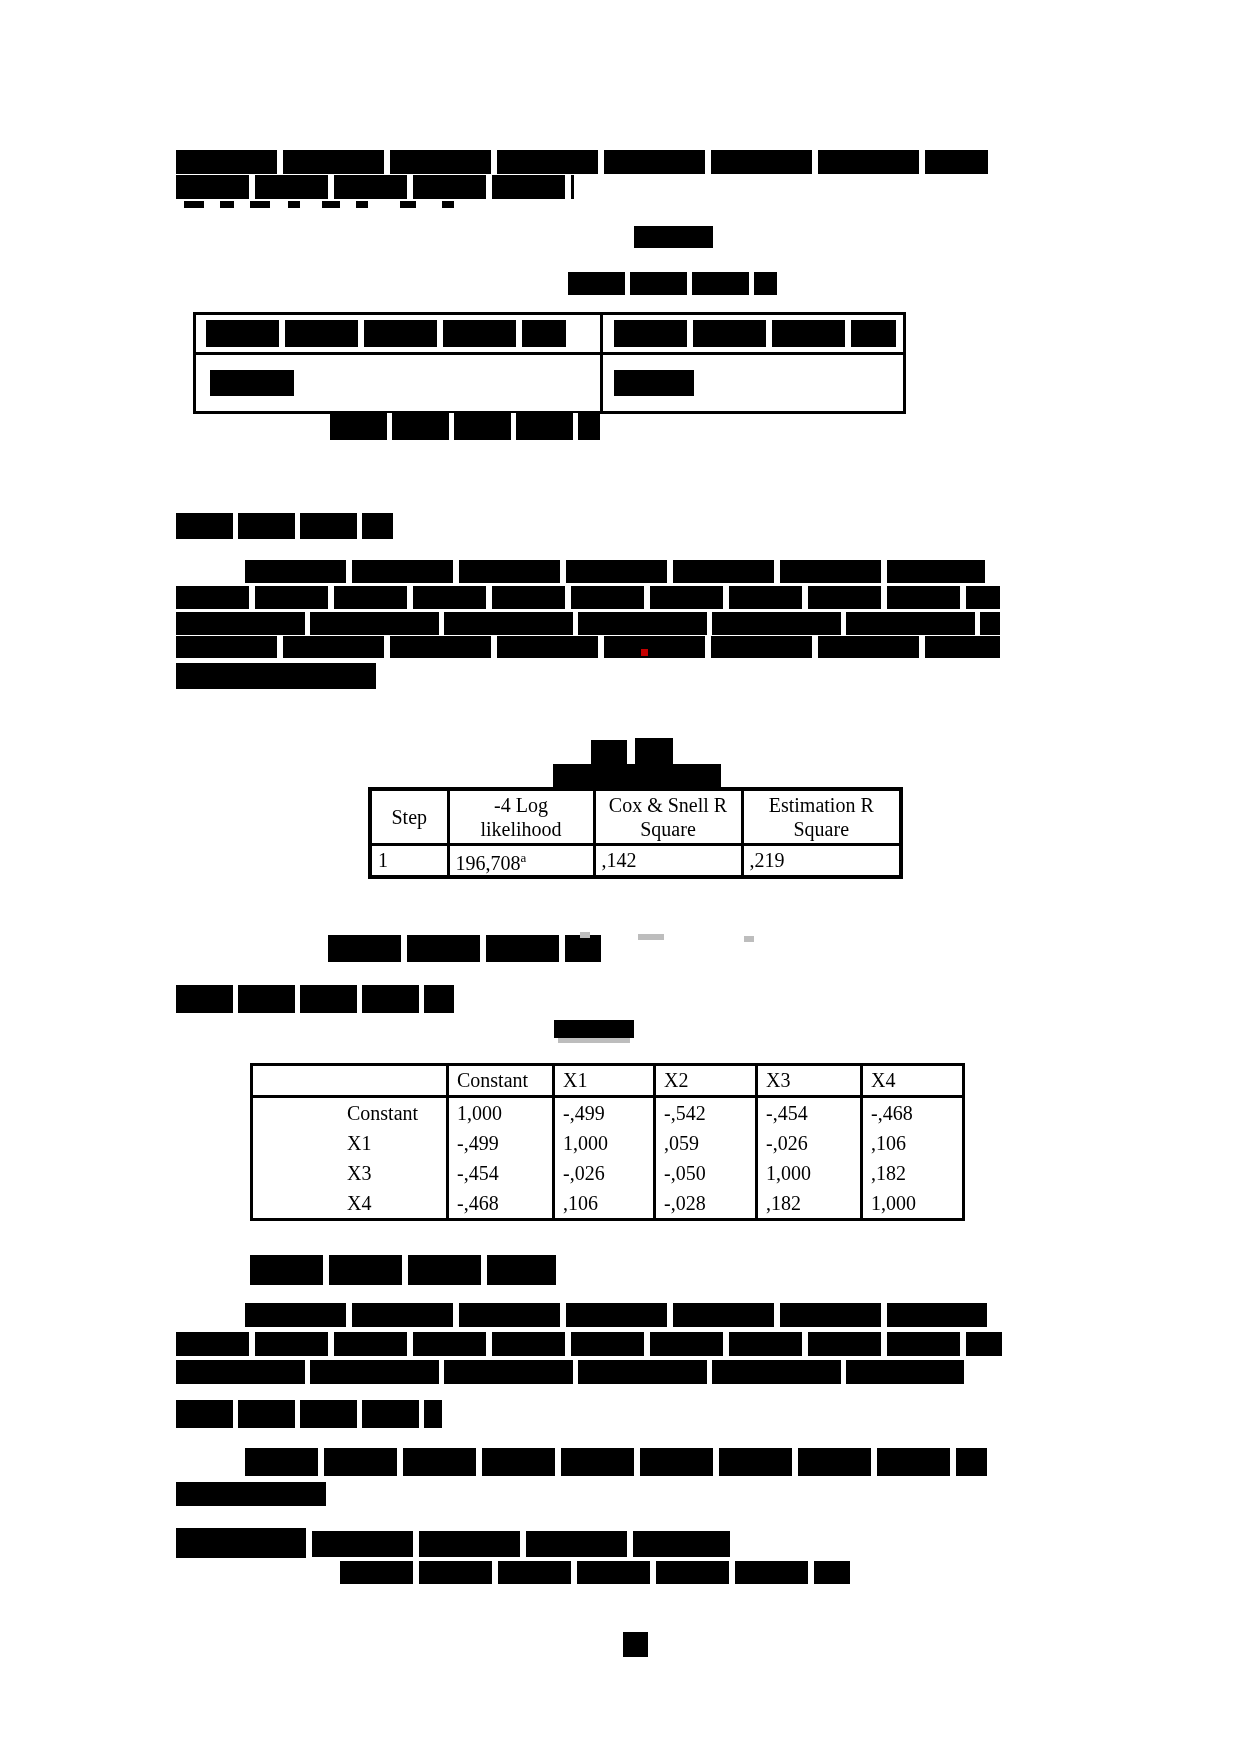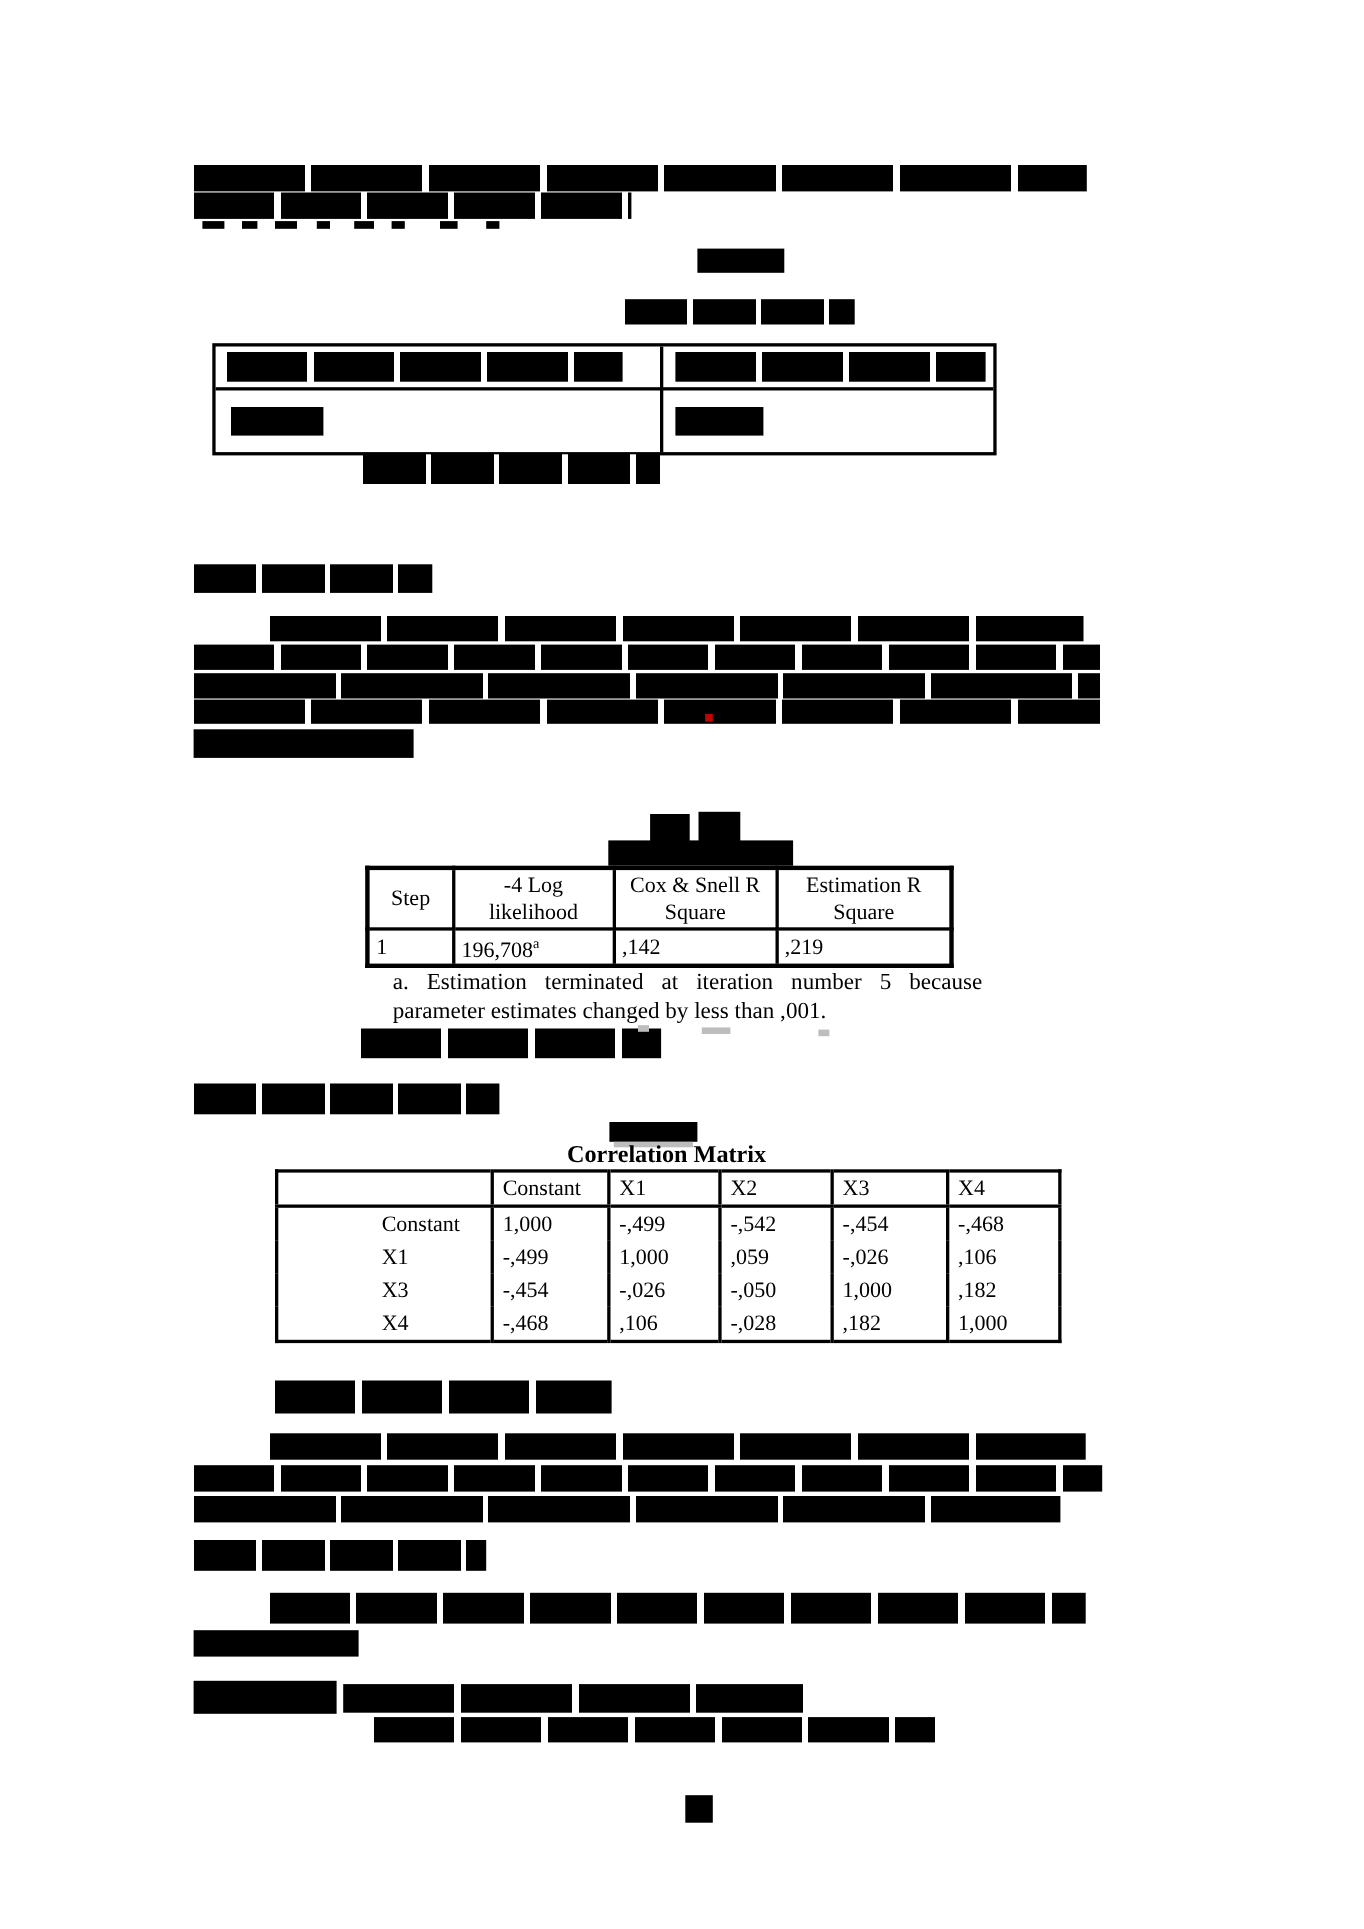--- a/index.html
+++ b/index.html
@@ -15,21 +15,21 @@
   .g4 { background:repeating-linear-gradient(90deg,#000 0 129px,#fff 129px 134px); }
   .smudge { position:absolute; background:#bdbdbd; }
   .reddot { position:absolute; background:#c40000; width:7px; height:7px; }
 
   
   .t1 { position:absolute; left:193px; top:312px; width:707px; height:96px; border:3px solid #000; }
   .t1 .vdiv { position:absolute; left:404px; top:0; bottom:0; width:3px; background:#000; }
   .t1 .hsep { position:absolute; left:0; right:0; top:37px; height:3px; background:#000; }
 
   
-  table.ms { position:absolute; left:332px; top:787px; border-collapse:collapse; font-size:20px; line-height:24px;padding-left:12px; }
+  table.ms { position:absolute; left:368px; top:787px; border-collapse:collapse; font-size:20px; line-height:24px;padding-left:12px; }
   table.ms td { border:3px solid #000; padding:0 6px; vertical-align:middle; }
   table.ms { border:4px solid #000; }
   table.ms td.hd { text-align:center; height:52px; }
   table.ms td.bd { height:27px; text-align:left; }
   table.ms sup { font-size:13px; }
 
   .footnote { position:absolute; left:357px; top:879px; width:536px; font-size:21px; line-height:26px; text-align:justify; }
 
   .cm-title { position:absolute; left:250px; top:1036px; width:712px; text-align:center; font-weight:bold; font-size:22px; }
 
@@ -111,33 +111,31 @@
     </tr>
     <tr>
       <td class="bd"><span>1</span></td>
       <td class="bd"><span>196,708</span><sup>a</sup></td>
       <td class="bd"><span>,142</span></td>
       <td class="bd"><span>,219</span></td>
     </tr>
   </tbody>
     </table>
 
-  <div class="footnote">a. Estimation terminated at iteration number 5 because parameter estimates changed by less than ,001.</div>
 
   <div class="bar g1" style="left:328px;top:935px;width:273px;height:27px;"></div>
   <div class="smudge" style="left:580px;top:932px;width:10px;height:6px;"></div>
   <div class="smudge" style="left:638px;top:934px;width:26px;height:6px;"></div>
   <div class="smudge" style="left:744px;top:936px;width:10px;height:6px;"></div>
 
   <div class="bar g3" style="left:176px;top:985px;width:278px;height:28px;"></div>
 
   <div class="bar" style="left:554px;top:1020px;width:80px;height:18px;"></div>
   <div class="smudge" style="left:558px;top:1038px;width:72px;height:5px;"></div>
 
-  <div class="cm-title">Correlation Matrix</div>
 
   <table class="cm">
     <colgroup>
         <col style="width:196px">
         <col style="width:106px">
         <col style="width:101px">
         <col style="width:102px">
         <col style="width:105px">
         <col style="width:102px">
       </colgroup>

